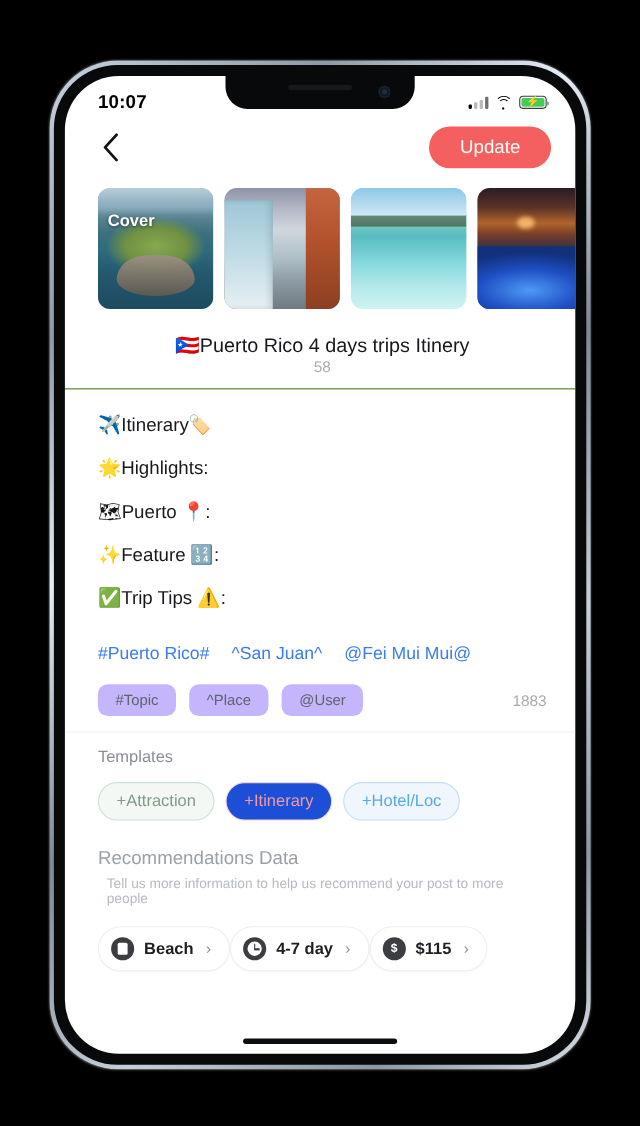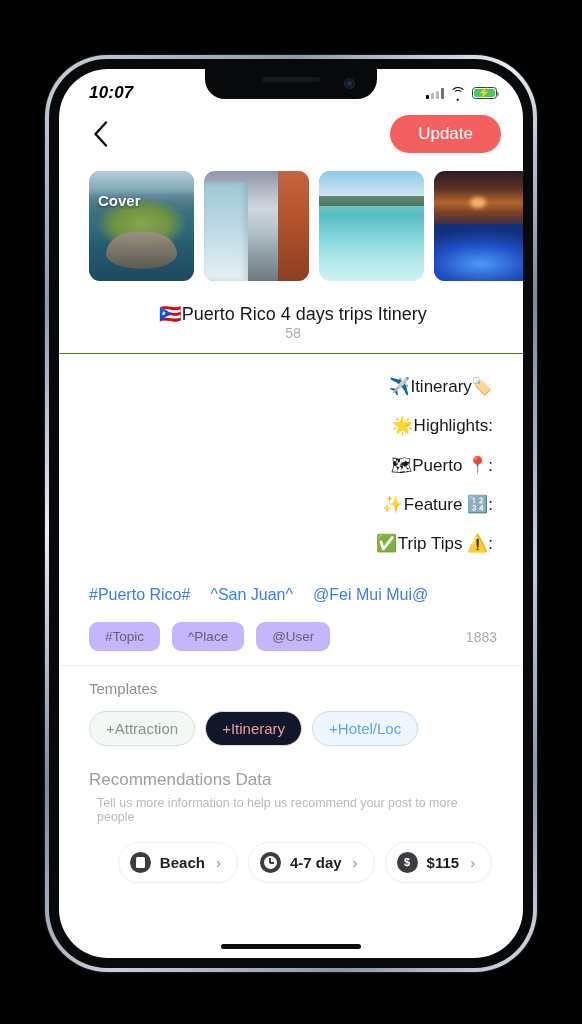--- a/index.html
+++ b/index.html
@@ -44,21 +44,21 @@
   .notch-cam::after{
     content:""; position:absolute; left:3px; top:3px; width:5px;height:5px;
     border-radius:50%; background:#1d2d48;
   }
 
   
   .statusbar {
     position:relative; height:42px; display:flex; align-items:center;
     justify-content:space-between; padding:6px 26px 0 30px; z-index:30;
   }
-  .clock { font-size:17px; font-weight:700; color:#000; letter-spacing:.2px;font-style:italic; }
+  .clock { font-size:17px; font-weight:700; color:#000; letter-spacing:.2px; }
   .status-right { display:flex; align-items:center; gap:6px; }
   .bars { display:flex; align-items:flex-end; gap:2px; height:11px; }
   .bars i { display:block; width:3px; border-radius:1px; background:#000; }
   .bars i:nth-child(1){height:4px;}
   .bars i:nth-child(2){height:6px;background:#b8b8b8;}
   .bars i:nth-child(3){height:8px;background:#b8b8b8;}
   .bars i:nth-child(4){height:11px;background:#6f6f6f;}
   .wifi { width:16px; height:12px; position:relative; }
   .wifi::before{
     content:"\25CF"; position:absolute; left:6px; bottom:-3px; font-size:5px; color:#000;
@@ -161,21 +161,21 @@
 
   
   .title-row{
     display:flex; align-items:center; justify-content:space-between;
     padding:10px 26px 12px 30px; border-bottom:1px solid #4d7c0f;flex-direction:column;
   }
   .post-title{ font-size:18px; color:#16181c; font-weight:500; }
   .count-muted{ font-size:14px; color:#a8acb2; }
 
   
-  .body-lines{ padding:14px 30px 4px 30px;text-align:right; }
+  .body-lines{ padding:14px 30px 4px 30px; }
   .body-line{ font-size:17px; color:#16181c; padding:8px 0 10px 0; line-height:1.25; }
 
   
   .link-row{
     padding:18px 30px 10px 30px; display:flex; gap:20px; flex-wrap:wrap;
     font-size:16px; color:#3b7cf0;
   }
   .link-row span{ cursor:pointer; }
 
   
@@ -191,27 +191,27 @@
 
   
   .sec-head{ padding:14px 30px 2px 30px; font-size:15px; color:#8a8f96; }
   .pill-row{ display:flex; gap:10px; padding:12px 0 6px 30px; overflow:hidden; }
   .pill{
     flex:0 0 auto; border-radius:18px; padding:8px 16px; font-size:15px;
     border:1px solid; cursor:pointer; white-space:nowrap;
   }
   .pill.amber { color:#e0ab4b; border-color:#ecd9b4; background:#fdf8ee; }
   .pill.green { color:#7f9b87; border-color:#cfdfd3; background:#f4f8f5; }
-  .pill.pink  { color:#ef9ba2; border-color:#f6d3d6; background:#0f172a; }
+  .pill.pink  { color:#ef9ba2; border-color:#f6d3d6; background:#1d4ed8; }
   .pill.blue  { color:#5aa8e8; border-color:#c3ddf3; background:#eff6fd; }
 
   
   .sec-head2{ padding:18px 30px 0 30px; font-size:17px; color:#9aa0a6; }
   .sec-sub{ padding:6px 30px 0 38px; font-size:12.5px; color:#b6bbc1; }
-  .rec-row{ display:flex; gap:10px; padding:18px 2px 6px 30px; overflow:hidden;justify-content:center; }
+  .rec-row{ display:flex; padding:18px 2px 6px 30px; overflow:hidden; }
   .rec-chip{
     flex:0 0 auto; display:flex; align-items:center; gap:9px;
     border:1px solid #eceef0; background:#fff; border-radius:22px;
     padding:9px 16px 9px 11px; cursor:pointer;
     box-shadow:0 1px 2px rgba(0,0,0,.03);
   }
   .rec-ic{
     width:21px;height:21px;border-radius:50%;background:#3b3d40;
     display:flex;align-items:center;justify-content:center;color:#fff;
     font-size:11px;font-weight:700; line-height:1;

